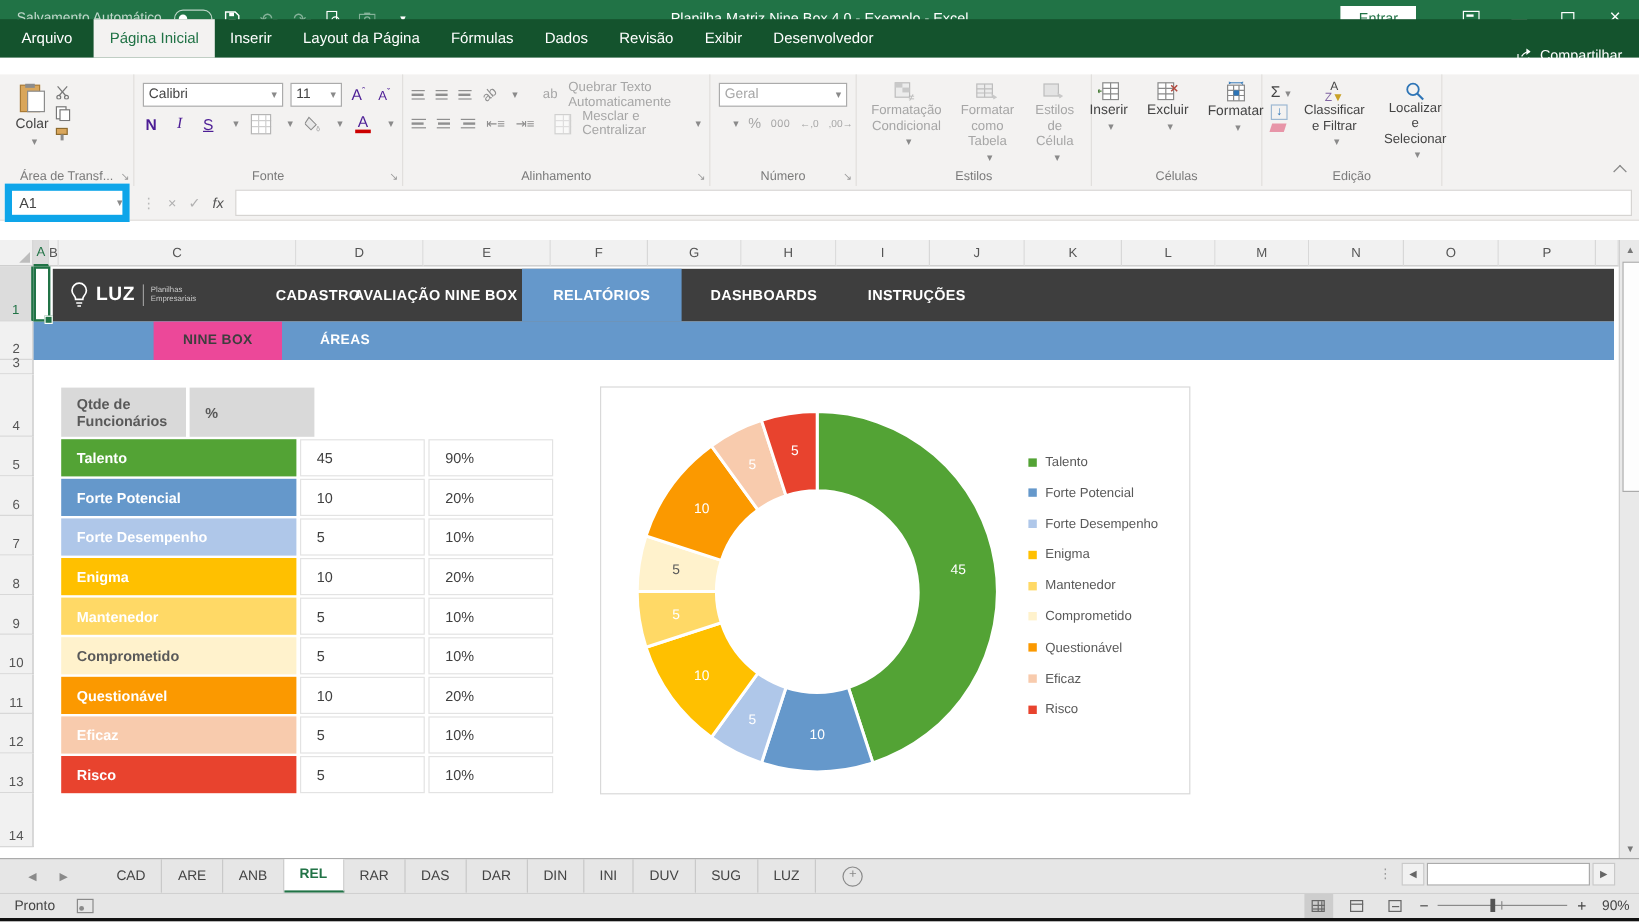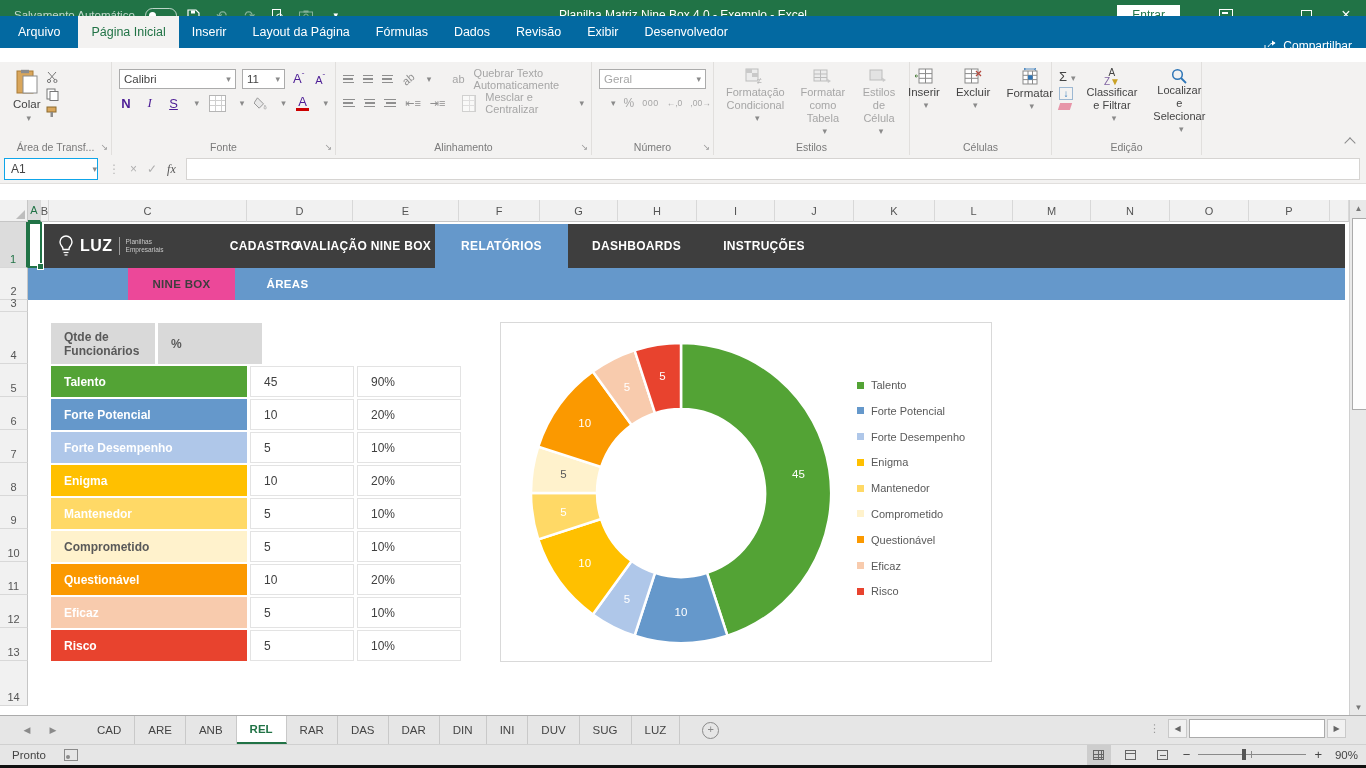--- a/index.html
+++ b/index.html
@@ -15,21 +15,21 @@
   .qicon{font-size:13px;color:#fff;width:18px;text-align:center}
   .dim{opacity:.45}
   #tb-title{left:0;right:0;top:0;height:30px;text-align:center;line-height:30px;font-size:12px;color:#fff;pointer-events:none}
   .tb-right{position:absolute;right:0;top:0;height:30px;display:flex;align-items:center}
   .entrar{background:#fff;color:#217346;font-size:12px;padding:3px 15px;margin-right:26px}
   .winbtn{width:40px;height:30px;display:flex;align-items:center;justify-content:center;color:#fff;font-size:13px}
   .restore{width:9px;height:9px;border:1px solid #fff;position:relative}
   .ribopt{width:12px;height:10px;border:1px solid #fff;position:relative}
   .ribopt:after{content:"";position:absolute;left:2px;top:2px;width:6px;height:2px;background:#fff}
   
-  #tabrow{left:0;top:16px;width:1366px;height:32px;background:#0369a1;display:flex;align-items:stretch}
+  #tabrow{left:0;top:16px;width:1366px;height:32px;background:#14532d;display:flex;align-items:stretch}
   #menu-tabs{display:flex}
   .mtab{color:#fff;font-size:12.5px;padding:0 13px;display:flex;align-items:center}
   .mtab.file{padding:0 18px}
   .mtab.active{background:#f3f2f1;color:#217346}
   .tellme{display:flex;align-items:center;gap:7px;color:rgba(255,255,255,.9);font-size:12px;margin-left:22px}
   .share{position:absolute;right:14px;top:30px;height:32px;display:flex;align-items:center;gap:6px;color:#fff;font-size:12px}
   
   #ribbon{left:0;top:62px;width:1366px;height:93px;background:#f3f2f1;border-bottom:1px solid #d2d0ce;display:flex}
   .rgroup{position:relative;border-right:1px solid #e1dfdd;padding:5px 7px 16px 7px;box-sizing:border-box}
   .glabel{position:absolute;bottom:2px;left:0;right:0;text-align:center;font-size:10.5px;color:#7a7a7a;white-space:nowrap}
@@ -46,21 +46,21 @@
   .stackbtn{display:flex;flex-direction:column;align-items:center;font-size:11px;line-height:13px;color:#a6a6a6;padding:1px 5px;text-align:center}
   .cellbtn{display:flex;flex-direction:column;align-items:center;font-size:11.5px;color:#444;padding:1px 7px;gap:2px}
   .gicon{width:17px;height:15px;border:1px solid #b5b5b5;background:
      linear-gradient(#cfcfcf,#cfcfcf) 0 4.5px/17px 1px no-repeat,
      linear-gradient(#cfcfcf,#cfcfcf) 0 9.5px/17px 1px no-repeat,
      linear-gradient(#cfcfcf,#cfcfcf) 5.5px 0/1px 15px no-repeat,
      linear-gradient(#cfcfcf,#cfcfcf) 11px 0/1px 15px no-repeat,#fff;position:relative}
   .chevup{width:7px;height:7px;border-left:1.6px solid #8a8a8a;border-top:1.6px solid #8a8a8a;transform:rotate(45deg);position:absolute;right:12px;bottom:8px}
   
   #fbar{left:0;top:155px;width:1366px;height:28px;background:#f3f2f1;display:flex;align-items:center;border-bottom:1px solid #e1dfdd}
-  .namebox{width:86px;height:20px;background:#fff;border:1px solid #0ea5e9;margin-left:4px;display:flex;align-items:center;font-size:12px;color:#444;padding-left:6px;justify-content:space-between}
+  .namebox{width:86px;height:20px;background:#fff;border:6px solid #0ea5e9;margin-left:4px;display:flex;align-items:center;font-size:12px;color:#444;padding-left:6px;justify-content:space-between}
   .fxbtns{display:flex;align-items:center;gap:10px;padding:0 10px;color:#9a9a9a;font-size:12px}
   .fxin{flex:1;height:20px;background:#fff;border:1px solid #d6d4d2;margin-right:6px}
   
   #corner{left:0;top:200px;width:28px;height:22px;background:#f1f1f1;border-right:1px solid #c6c6c6;border-bottom:1px solid #c6c6c6;box-sizing:border-box}
   #corner:after{content:"";position:absolute;right:2px;bottom:2px;border-left:9px solid transparent;border-bottom:9px solid #bdbdbd}
   #col-heads{left:28px;top:200px;height:22px;display:flex}
   .colh{height:22px;box-sizing:border-box;border-right:1px solid #d8d8d8;border-bottom:1px solid #c6c6c6;background:#f1f1f1;
         font-size:11px;color:#555;display:flex;align-items:center;justify-content:center}
   .colh.selh{background:#dcdcdc;border-bottom:2px solid #217346;color:#217346}
   #row-heads{left:0;top:222px;width:28px}
@@ -440,21 +440,21 @@
 
 <div id="fbar" class="abs">
   <span class="namebox">
       <span>A1</span>
       <span class="car">▾</span>
     </span>
   <div class="fxbtns">
     <span style="color:#b9b9b9">⋮</span>
     <span style="color:#b0b0b0">×</span>
     <span style="color:#b0b0b0">✓</span>
-    <span style="font-style:italic;font-family:Liberation Serif, serif;color:#555">fx</span>
+    <span style="font-style:italic;font-family:Liberation Sans, sans-serif;color:#555">fx</span>
   </div>
   <div class="fxin"></div>
 </div>
 
 <div id="corner" class="abs"></div>
 <div id="col-heads" class="abs">
     <div class="colh selh" style="width: 13px;">A</div>
     <div class="colh" style="width: 8px;">B</div>
     <div class="colh" style="width: 198px;">C</div>
     <div class="colh" style="width: 106px;">D</div>

